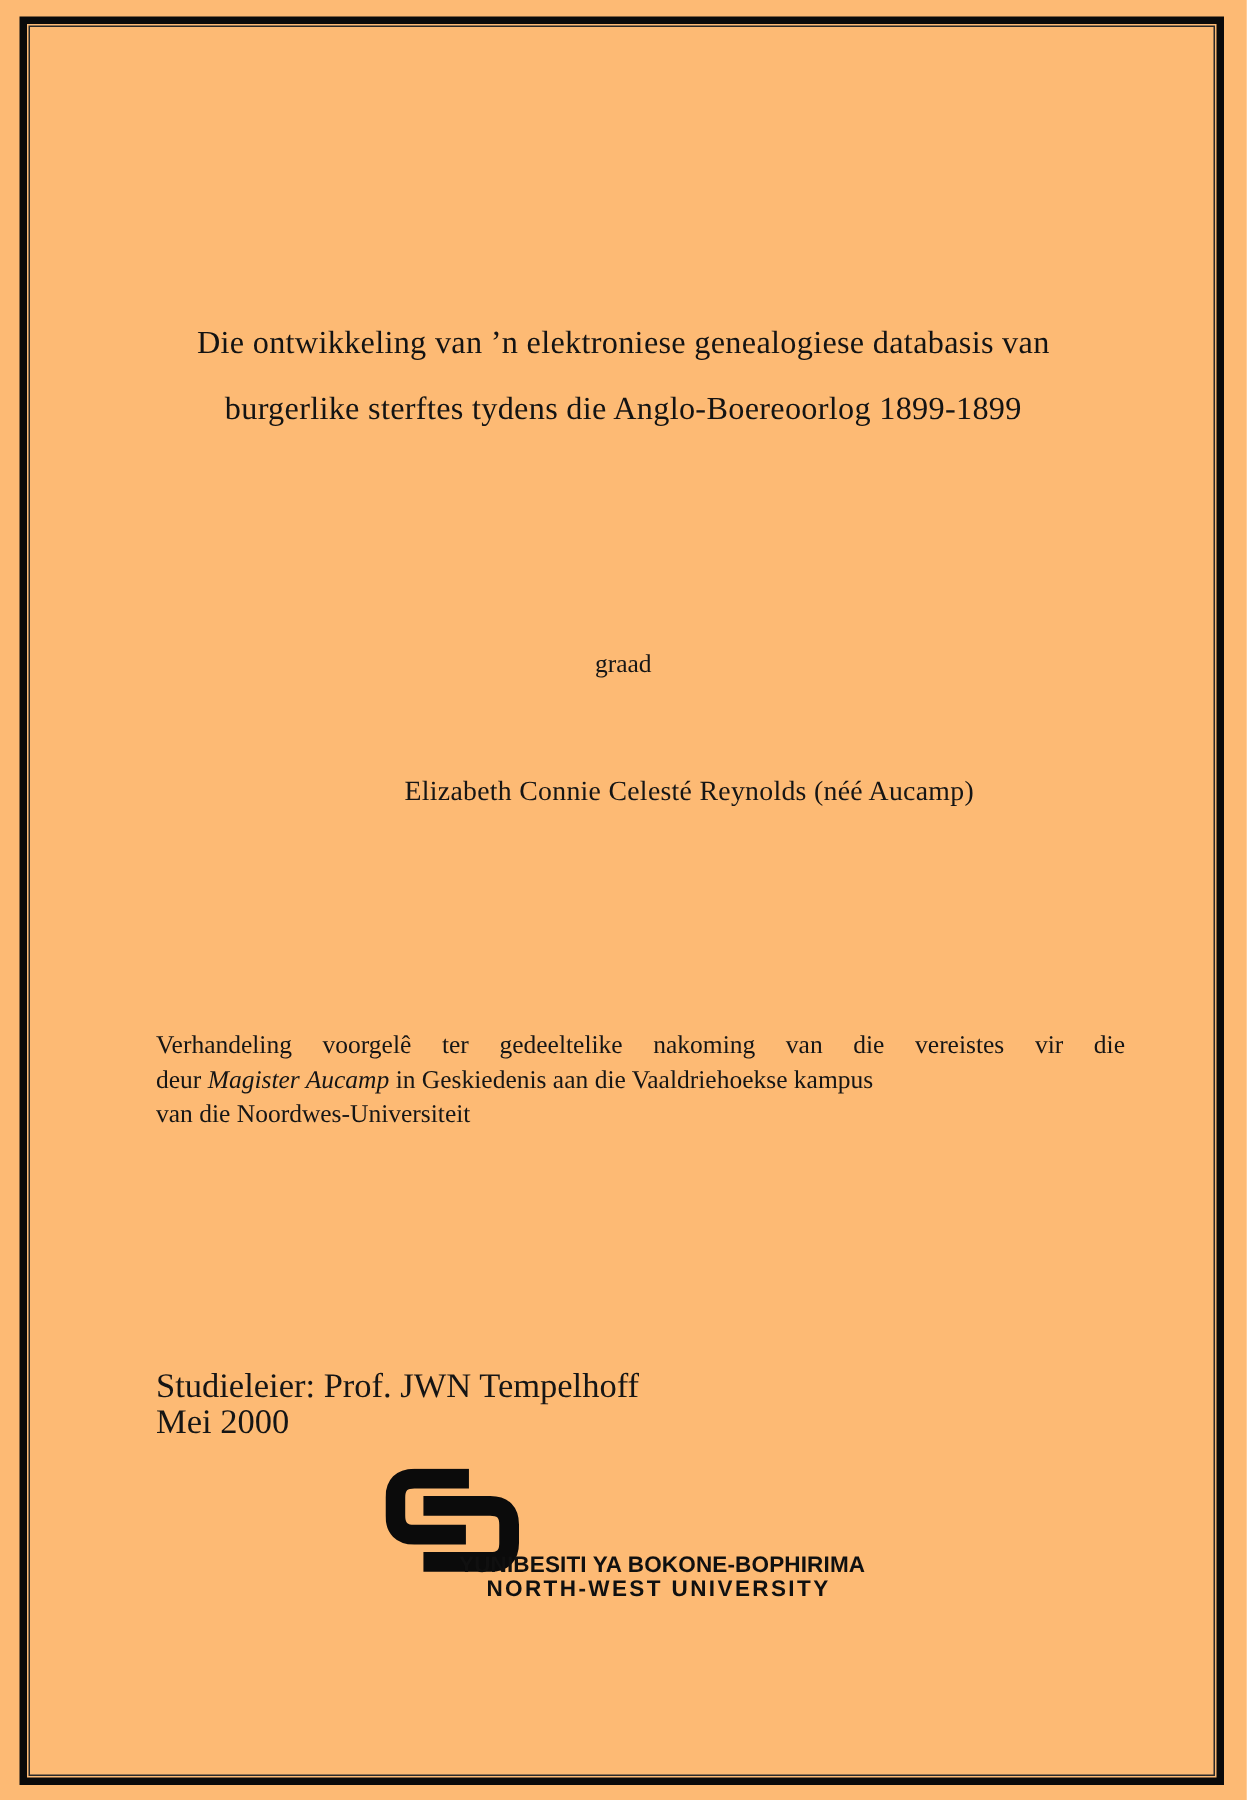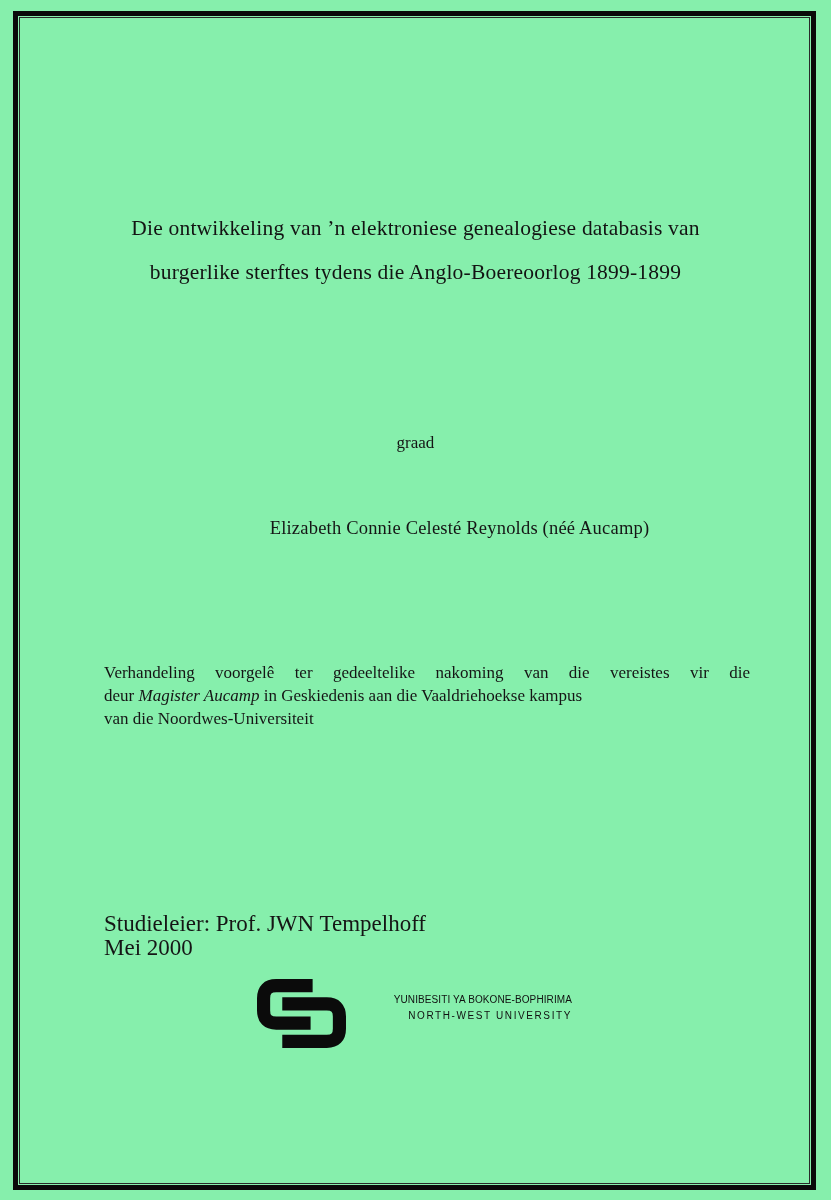--- a/index.html
+++ b/index.html
@@ -6,21 +6,21 @@
   body {
     width: 831px; height: 1200px;
     background: #ffffff;
     font-family: "Liberation Serif", serif;
     color: #151515;
     -webkit-font-smoothing: antialiased;
   }
   .page {
     position: relative;
     width: 831px; height: 1200px;
-    background: #86efac;
+    background: #fdba74;
     overflow: hidden;
   }
   .frame-outer {
     position: absolute;
     left: 13px; top: 11px;
     width: 793px; height: 1169px;
     border: 5px solid #0a0a0a;
   }
   .frame-inner {
     position: absolute;
@@ -48,21 +48,21 @@
     position: absolute;
     top: 518px; left: 0;
     width: 100%;
     text-align: center;
     font-size: 18.5px;
     letter-spacing: 0.2px;
     margin-left: 44px;
   }
   .statement {
     position: absolute;
-    top: 661px; left: 104px;
+    top: 685px; left: 104px;
     width: 646px;
     font-size: 17px;
     line-height: 23px;
     text-align: left;
   }
   .statement .line-justify {
     text-align: justify;
     text-align-last: justify;
   }
   .statement .italic { font-style: italic; }
@@ -72,32 +72,32 @@
     font-size: 23px;
     line-height: 24px;
   }
   .logo-mark {
     position: absolute;
     left: 257px; top: 979px;
     width: 89px; height: 69px;
   }
   .logo-text {
     position: absolute;
-    left: 306px; top: 992px;
+    left: 306px; top: 1036px;
     width: 266px;
     text-align: right;
     font-family: "Liberation Sans", sans-serif;
-    font-weight: normal;
-    font-size: 10px;
+    font-weight: bold;
+    font-size: 15px;
     line-height: 15.6px;
     color: #101010;
     white-space: nowrap;
   }
   .logo-text .l1 { letter-spacing: 0.1px; }
-  .logo-text .l2 { letter-spacing: 1.6px; }
+  .logo-text .l2 { letter-spacing: 1.6px; text-align: center; }
   .logo-text .l3 { letter-spacing: 1.2px; }
 </style>
 </head>
 <body>
 
 <div class="page">
 
   <div class="frame-outer">
     <div class="frame-inner"></div>
   </div>

